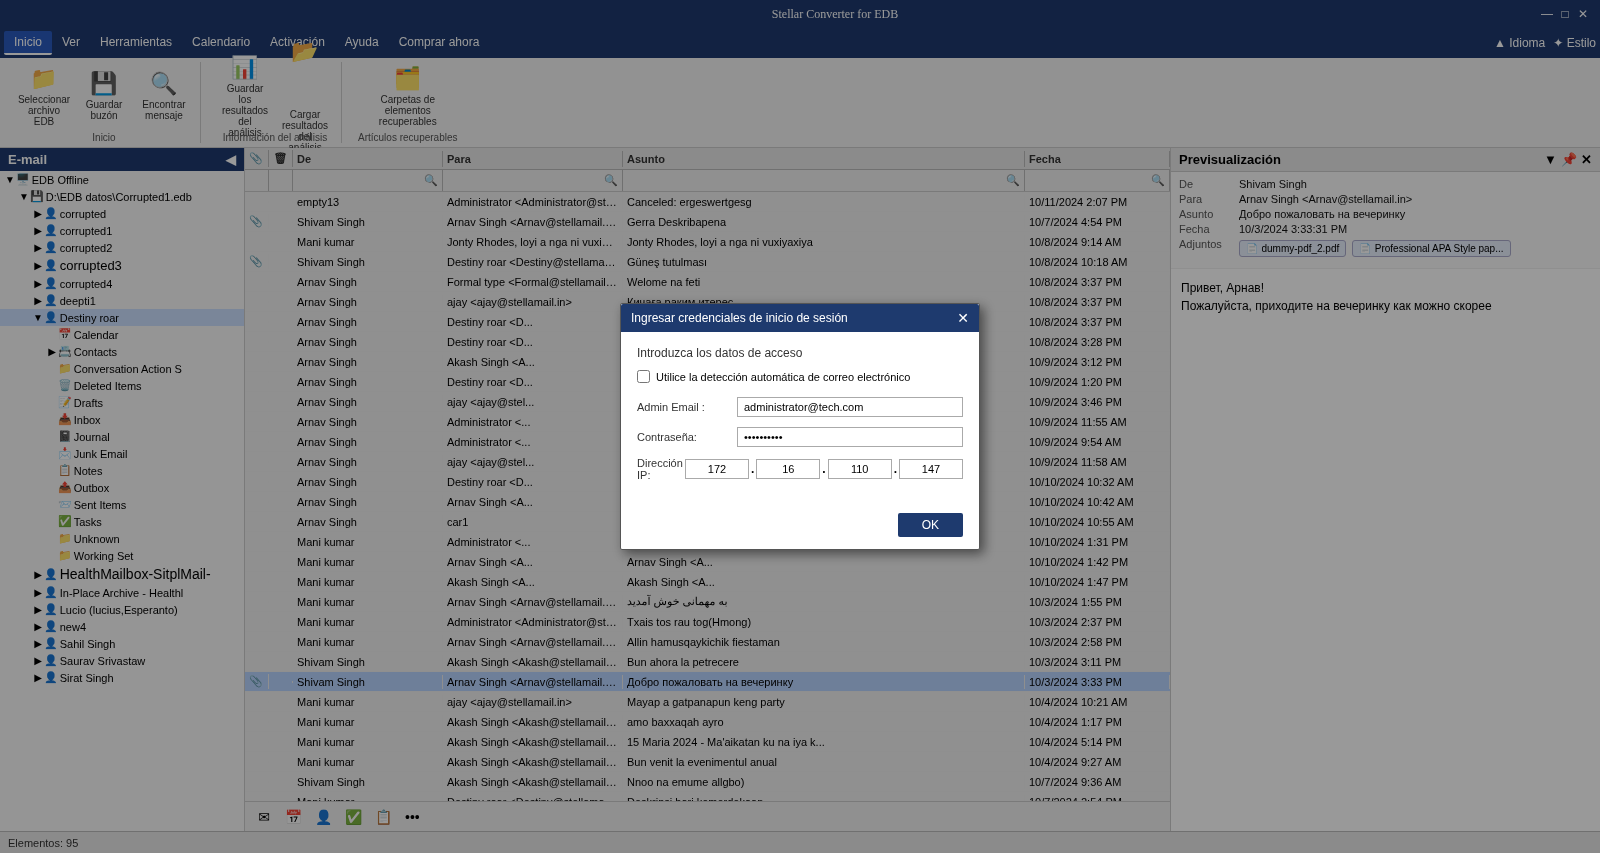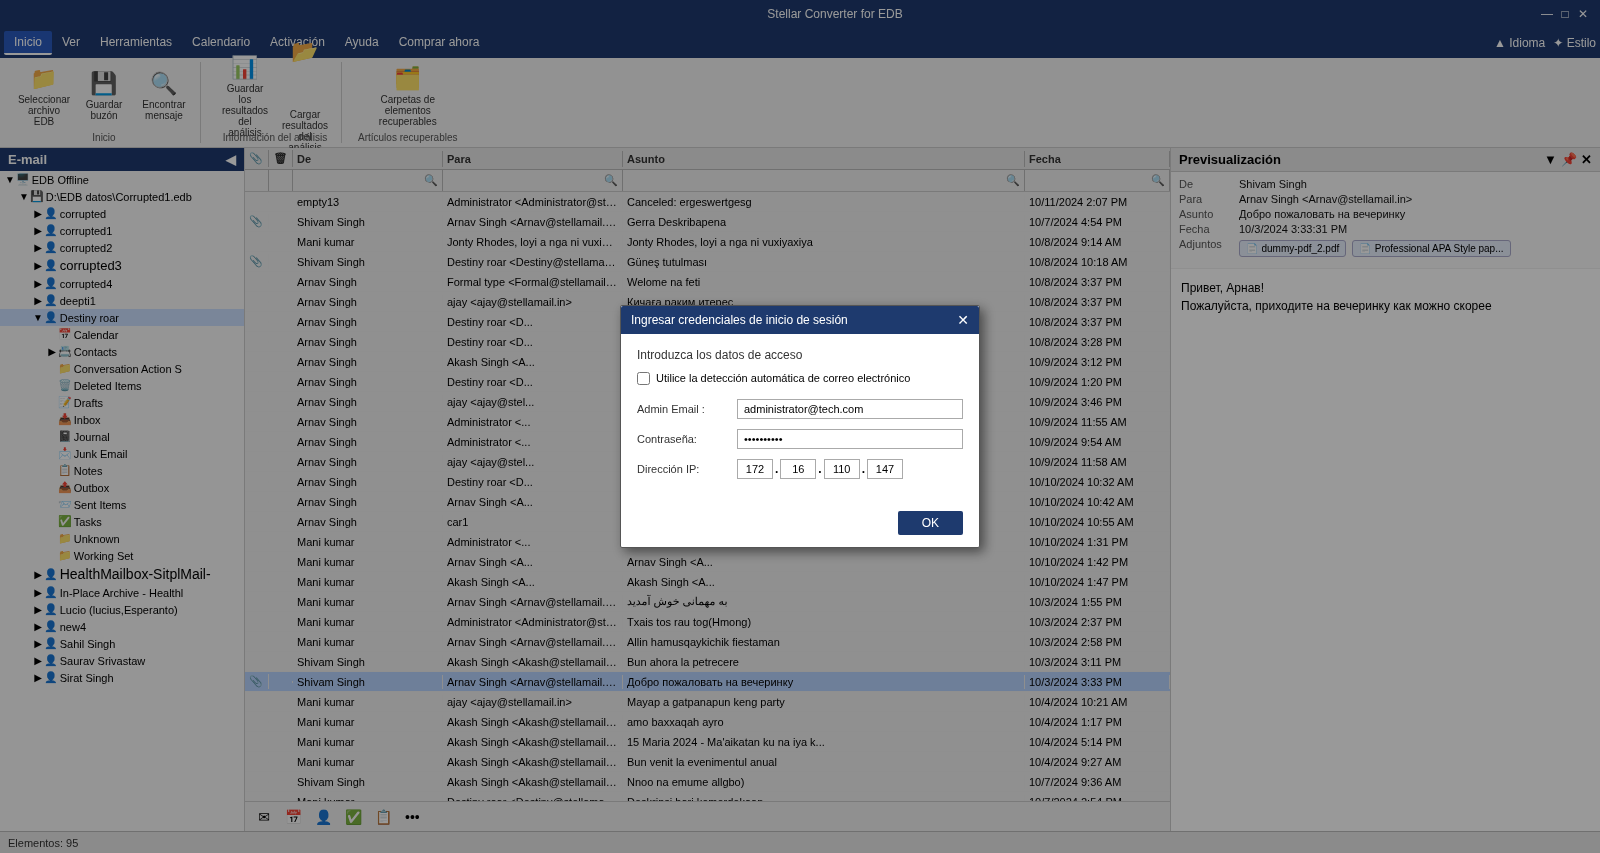--- a/index.html
+++ b/index.html
@@ -8,21 +8,21 @@
     
     .title-bar {
       background: #1e3a6e;
       color: white;
       height: 28px;
       display: flex;
       align-items: center;
       justify-content: space-between;
       padding: 0 10px;
     }
-    .title-bar-title { flex: 1; text-align: center; font-size: 12px; }
+    .title-bar-title { flex: 1; text-align: center; font-size: 12px; font-family: Liberation Serif, serif; }
     .title-bar-controls { display: flex; gap: 4px; }
     .title-btn { width: 14px; height: 14px; background: transparent; border: none; color: white; font-size: 12px; cursor: pointer; display: flex; align-items: center; justify-content: center; }
 
     
     .menu-bar {
       background: #1e3a6e;
       display: flex;
       align-items: center;
       height: 30px;
       padding: 0 4px;
@@ -286,21 +286,21 @@
       background: transparent;
       border: none;
       color: white;
       font-size: 14px;
       cursor: pointer;
     }
     .modal-body { padding: 14px 16px; }
     .modal-intro { font-size: 12px; margin-bottom: 10px; color: #333; }
     .modal-checkbox-row {
       display: flex;
-      align-items: flex-start;
+      align-items: center;
       gap: 6px;
       margin-bottom: 14px;
       font-size: 11px;
     }
     .modal-field-row {
       display: flex;
       align-items: center;
       margin-bottom: 10px;
       font-size: 11px;
     }
@@ -311,21 +311,21 @@
       padding: 3px 6px;
       font-size: 11px;
       outline: none;
     }
     .ip-row {
       display: flex;
       align-items: center;
       gap: 2px;
     }
     .ip-part {
-      width: 36px;
+      width: 64px;
       border: 1px solid #aaa;
       padding: 3px 4px;
       font-size: 11px;
       text-align: center;
       outline: none;
     }
     .ip-dot { font-size: 12px; font-weight: bold; }
     .modal-footer {
       display: flex;
       justify-content: flex-end;

